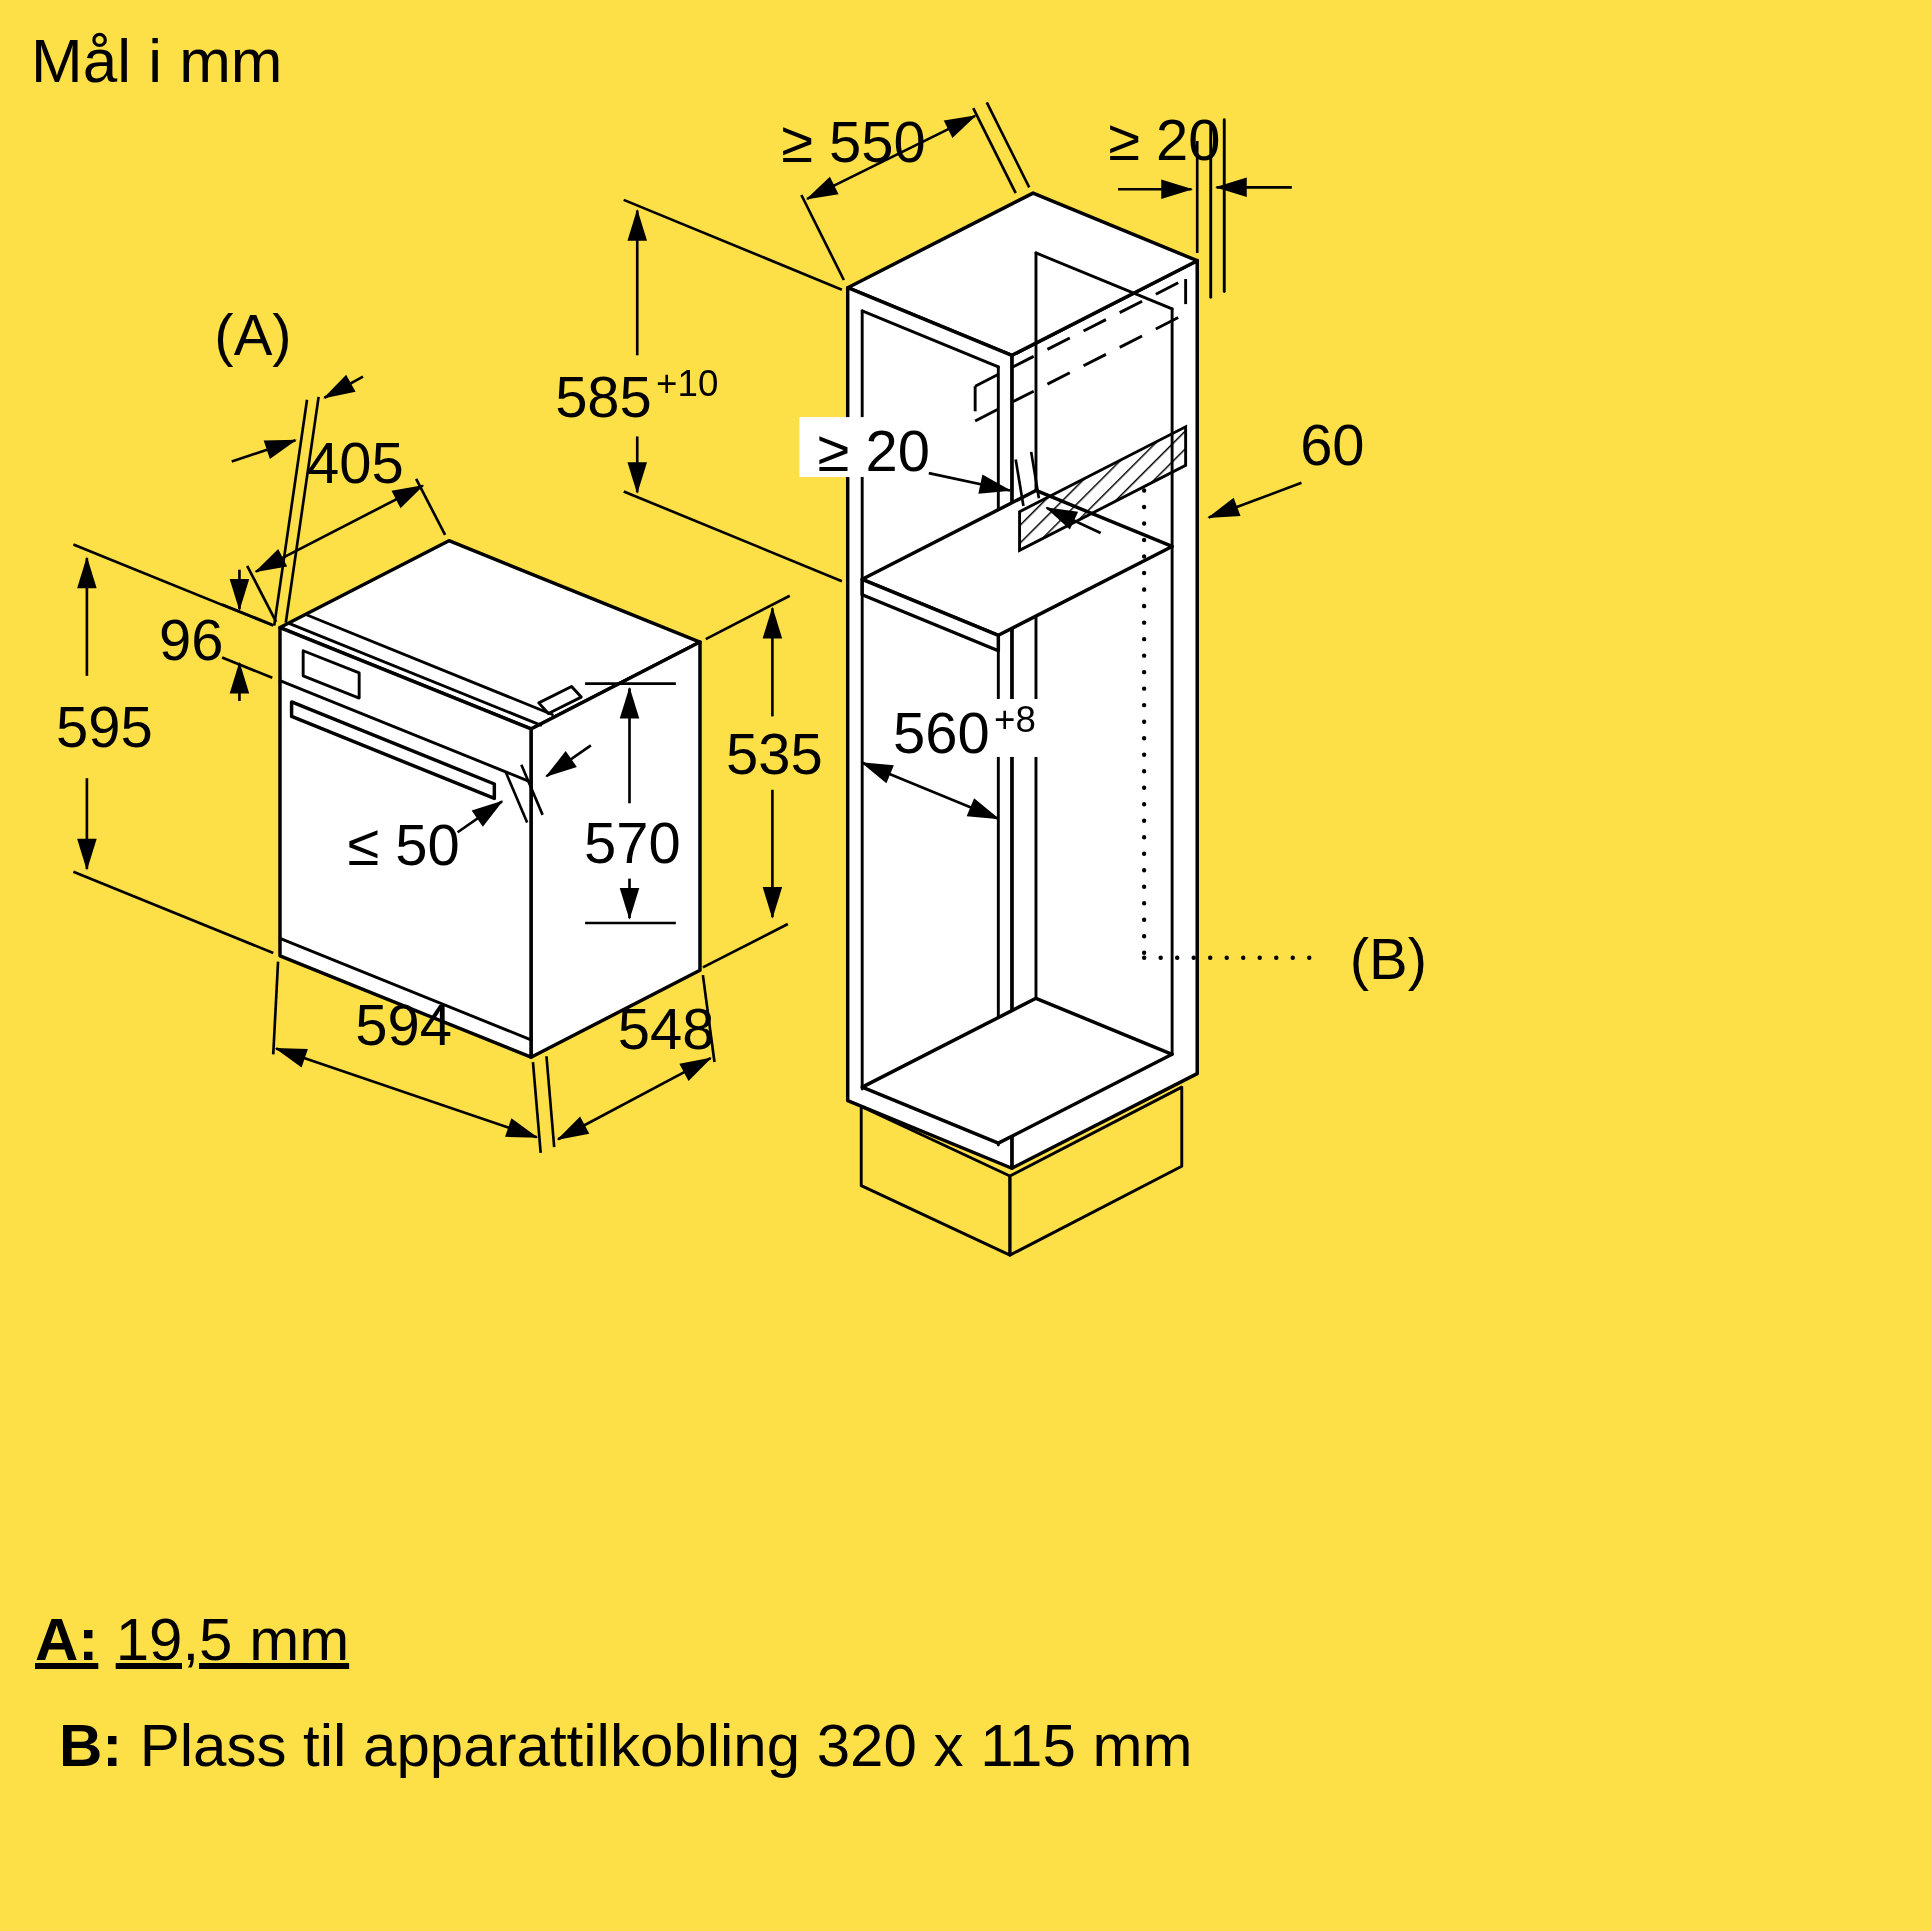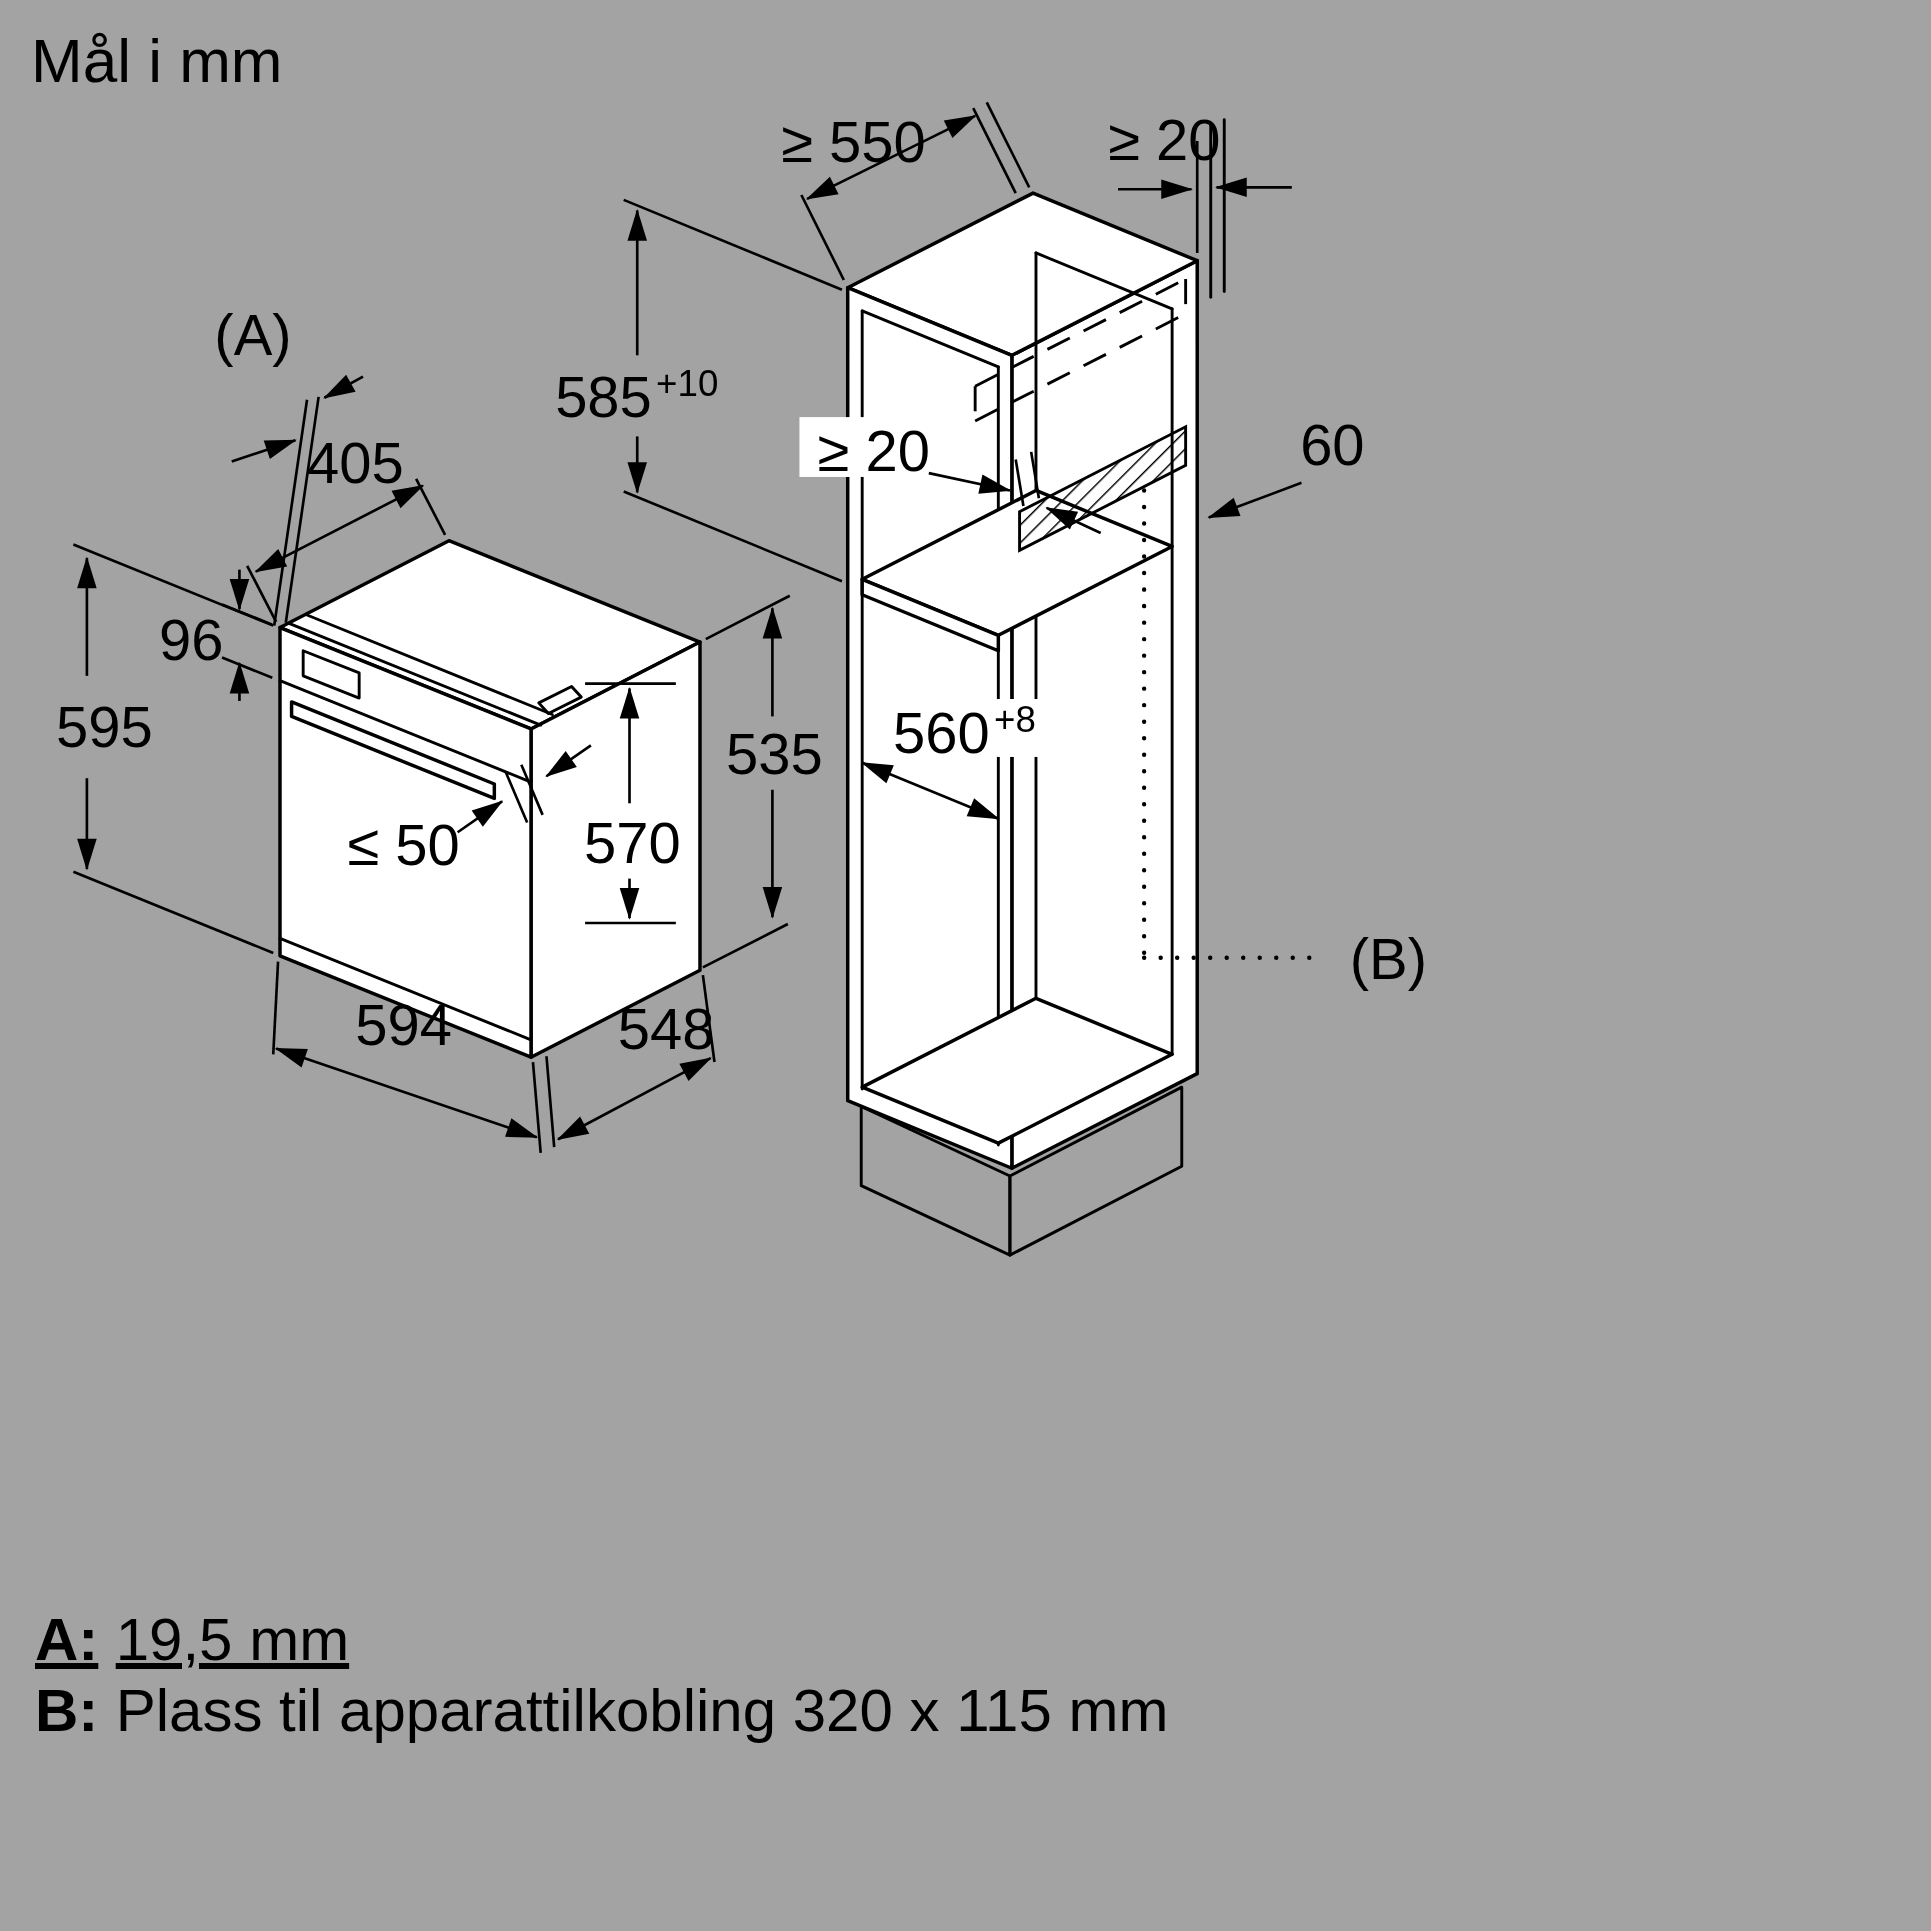--- a/index.html
+++ b/index.html
@@ -1,23 +1,23 @@
 <!DOCTYPE html>
 <html><head>
 <meta charset="utf-8">
 <style>
   html,body{margin:0;padding:0;background:#fff;}
-  .stage{position:relative;width:1931px;height:1931px;background:#a3a3a3;
+  .stage{position:relative;width:1931px;height:1931px;background:#fde047;
          font-family:"Liberation Sans",sans-serif;color:#000;overflow:hidden;}
   .stage svg{position:absolute;left:0;top:0;}
   .title{position:absolute;left:31px;top:25px;font-size:62px;font-weight:400;}
   .note{position:absolute;left:35px;font-size:60px;font-weight:400;white-space:nowrap;}
   .note .pfx{font-weight:700;margin-right:17.4px;}
   .note-a{top:1605px;text-decoration:underline;}
-  .note-b{top:1676px;}
+  .note-b{top:1711px;margin-left:24px;}
   
   .fw{fill:#fff;stroke:#000;stroke-width:3.6;stroke-linejoin:round;}
   .ln2{fill:none;stroke:#000;stroke-width:3;stroke-linejoin:round;stroke-linecap:round;}
   .dim{fill:none;stroke:#000;stroke-width:2.75;}
   .dash{fill:none;stroke:#000;stroke-width:3;stroke-dasharray:26 16;}
   .dot{fill:none;stroke:#000;stroke-width:4.5;stroke-dasharray:0.1 17;stroke-linecap:round;}
   .hp{fill:url(#hatch);stroke:#000;stroke-width:3;}
   text{font-family:"Liberation Sans",sans-serif;fill:#000;}
   .dtxt{font-size:60px;}
   .sup{font-size:38px;}

